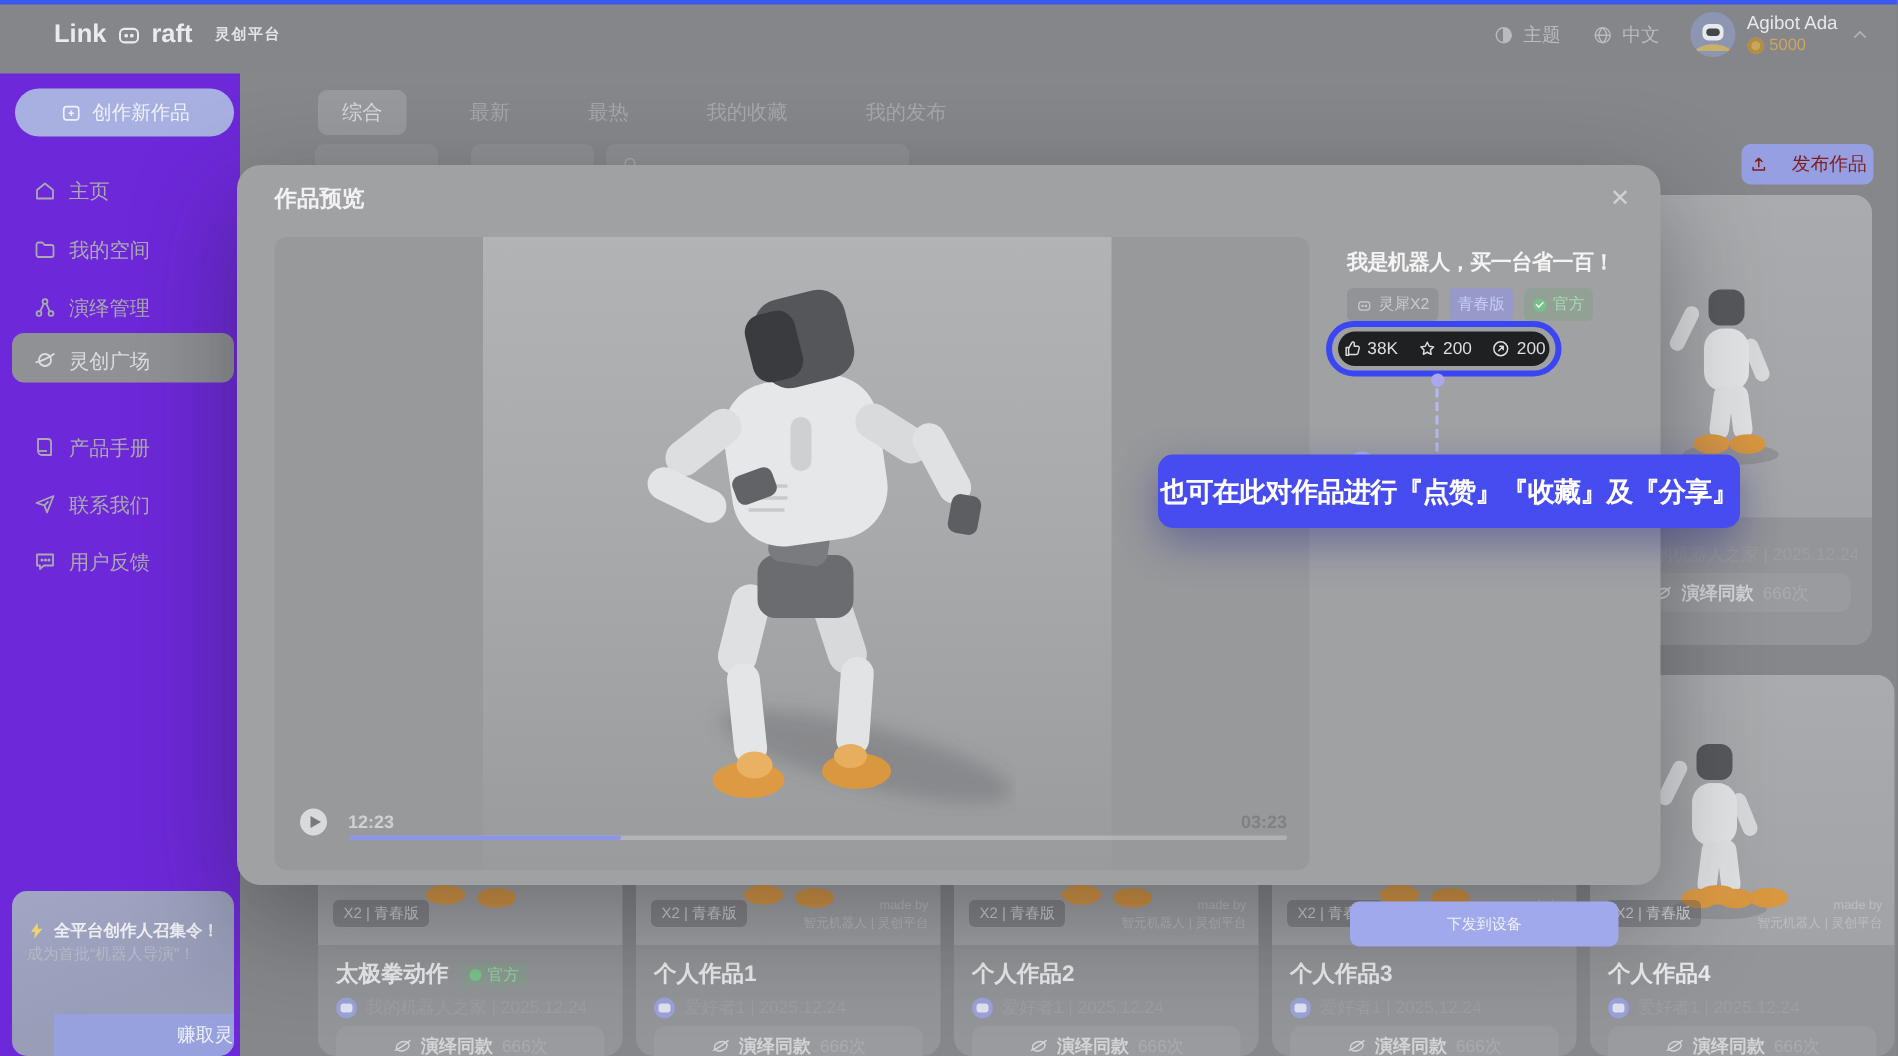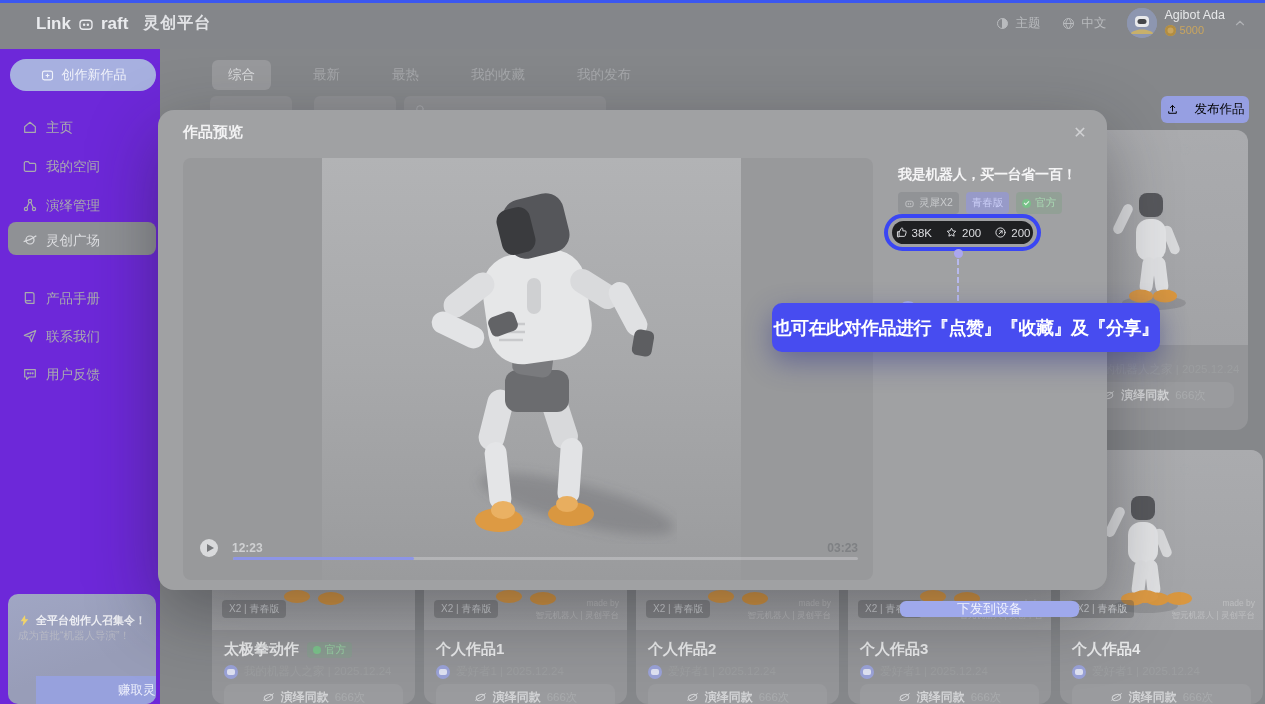--- a/index.html
+++ b/index.html
@@ -11,21 +11,21 @@
   }
   .abs { position:absolute; }
   .flex { display:flex; align-items:center; }
   .nowrap { white-space:nowrap; }
   svg.ic { display:block; }
 
   
   .accent-line { left:0; top:0; width:1265px; height:3px; background:#3b57f0; }
   .header { left:0; top:3px; width:1265px; height:46px; background:#84868a; }
   .logo { left:36px; top:13px; gap:6px; font-weight:bold; font-size:17px; color:#eaebee; }
-  .logo .cn { font-weight:bold; font-size:16px; color:#e2e3e6; margin-left:9px; letter-spacing:1px; }
+  .logo .cn { font-weight:bold; font-size:10px; color:#e2e3e6; margin-left:9px; letter-spacing:1px; }
   .hdr-right { right:18px; top:8px; gap:20px; color:#b9bbbe; font-size:12.5px; }
   .hdr-item { gap:6px; cursor:pointer; }
   .avatar { width:30px; height:30px; border-radius:50%; background:#8d96b0; overflow:hidden; position:relative; }
   .user-meta { line-height:1.25; }
   .user-name { font-size:12.5px; color:#e7e8ea; }
   .user-coins { gap:4px; font-size:11px; color:#c9a55e; }
   .coin-dot { width:11px; height:11px; border-radius:50%; background:#c9a55e; box-shadow:inset 0 0 0 2.5px #b28d42; }
 
   
   .sidebar { left:0; top:49px; width:160px; height:655px; background:#6d28d9; }
@@ -43,21 +43,21 @@
   .promo-sub { position:absolute; left:10px; top:35px; font-size:10.5px; color:#b6b8c4; }
   .promo-cta { position:absolute; left:0; bottom:0; width:100%; height:28px; background:#97a1dd;
     justify-content:flex-end; font-size:12.5px; color:#eef0fc; cursor:pointer;margin-left:28px; }
 
   
   .tabs { left:212px; top:60px; gap:32px; font-size:13.5px; color:#a5a7aa; }
   .tab { cursor:pointer; padding:6px 10px; }
   .tab.active { background:#98999c; border-radius:6px; color:#d9dadc; padding:6px 16px; }
   .filter-chip { top:96px; height:26px; border-radius:6px; background:#8e8f92; }
   .publish-btn { left:1161px; top:96px; width:88px; height:27px; border-radius:6px; background:#969fe2;
-    justify-content:center; gap:16px; font-size:12.5px; color:#000000; cursor:pointer; }
+    justify-content:center; gap:16px; font-size:12.5px; color:#7f1d1d; cursor:pointer; }
 
   
   .bg-card { background:#949598; border-radius:12px; overflow:hidden; }
   .card-img { position:absolute; left:0; top:0; width:100%; background:linear-gradient(180deg,#aaabae 0%,#a2a3a6 100%); }
   .stats-row { position:absolute; left:12px; top:12px; gap:14px; font-size:12.5px; color:#a9abae; }
   .stat { gap:5px; }
   .author-row { position:absolute; gap:6px; font-size:11.5px; color:#9c9ea0; }
   .mini-av { width:14px; height:14px; border-radius:50%; background:#9aa2d8; position:relative; flex:none; }
   .mini-av::after { content:""; position:absolute; left:3px; top:4px; width:8px; height:6px; border-radius:2px; background:#dfe2f2; }
   .act-btn { position:absolute; height:26px; border-radius:8px; background:#9a9b9e; justify-content:center; gap:6px; cursor:pointer; }
@@ -99,22 +99,22 @@
   .tag-row { left:0; top:34px; gap:7px; }
   .tag { height:22px; padding:0 6px; border-radius:4px; font-size:10.5px; display:flex; align-items:center; gap:4px; }
   .tag.t1 { background:#919396; color:#c9cbcd; }
   .tag.t2 { background:#979ac8; color:#c8cbf4; }
   .tag.t3 { background:#92a096; color:#a8d8b2; }
   .tag .chk { width:9px; height:9px; border-radius:50%; background:#77c188; position:relative; }
   .tag .chk::after { content:""; position:absolute; left:2px; top:2.2px; width:4px; height:2px;
     border-left:1.3px solid #eef7ef; border-bottom:1.3px solid #eef7ef; transform:rotate(-45deg); }
   .work-author { left:0; top:143px; gap:8px; font-size:12.5px; color:#eceded; }
   .work-av { width:20px; height:20px; border-radius:50%; background:#a9b0ec; color:#fdfdff; justify-content:center; }
-  .deploy-btn { left:2px; top:443px; width:179px; height:16px; border-radius:6px; background:#9fa9ec;
-    justify-content:center; font-size:13px; color:#eff1fd; cursor:pointer; }
+  .deploy-btn { left:2px; top:443px; width:179px; height:30px; border-radius:6px; background:#9fa9ec;
+    justify-content:center; font-size:10px; color:#eff1fd; cursor:pointer; }
 
   
   .spot-ring { left:884px; top:214px; width:157px; height:37px; border:4px solid #3a46f4; border-radius:20px; }
   .stats-pill { left:892px; top:221px; width:141px; height:23px; border-radius:12px; background:#1f2022;
     justify-content:center; gap:13px; }
   .stats-pill .stat { gap:4px; font-size:11.5px; color:#dcdde0; cursor:pointer; }
   .spot-dot { left:954px; top:249px; width:9px; height:9px; border-radius:50%; background:#aba7ef; }
   .spot-dash { left:957px; top:259px; width:0; height:42px; border-left:2px dashed #b7b9ee; }
   .callout { left:772px; top:303px; width:388px; height:49px; border-radius:10px; background:#474cf0;
     box-shadow:0 10px 28px rgba(42,46,140,0.45); justify-content:center;

